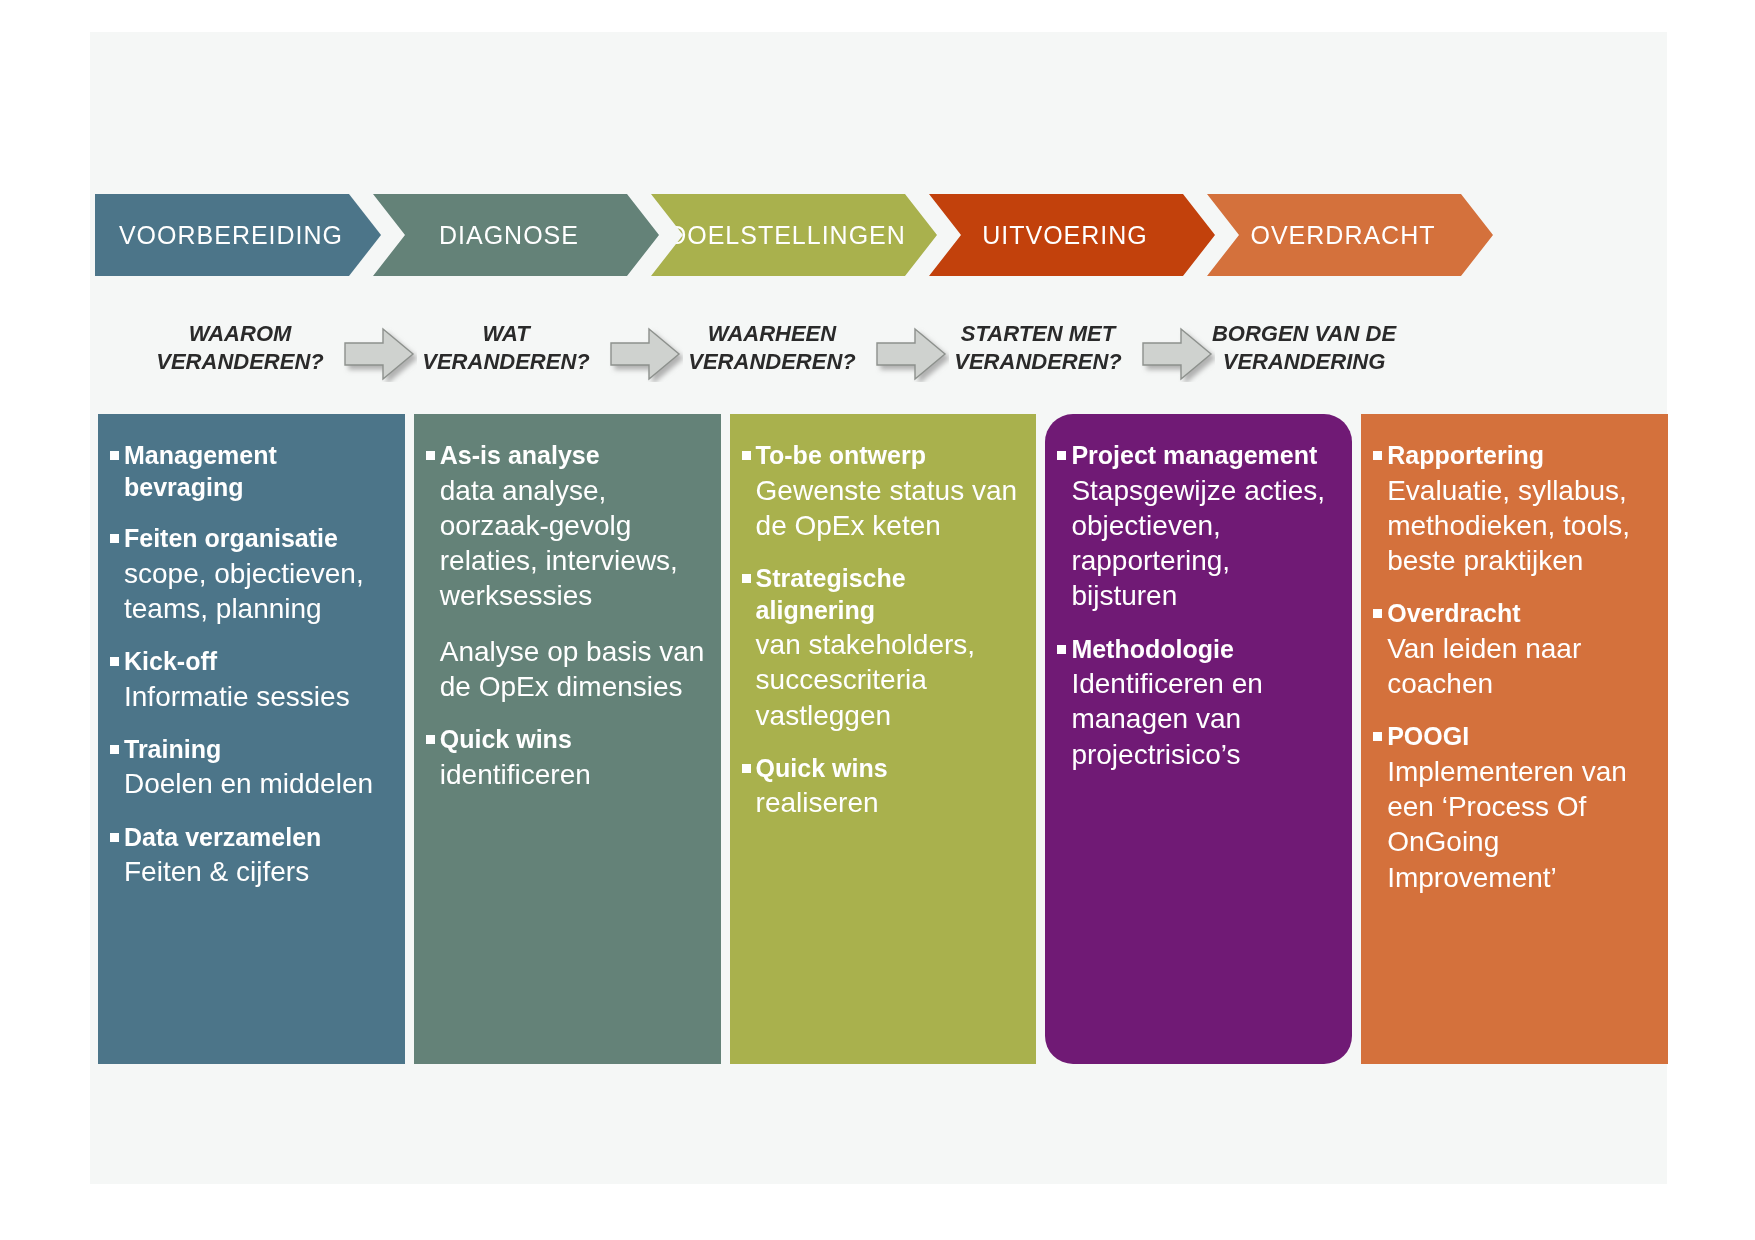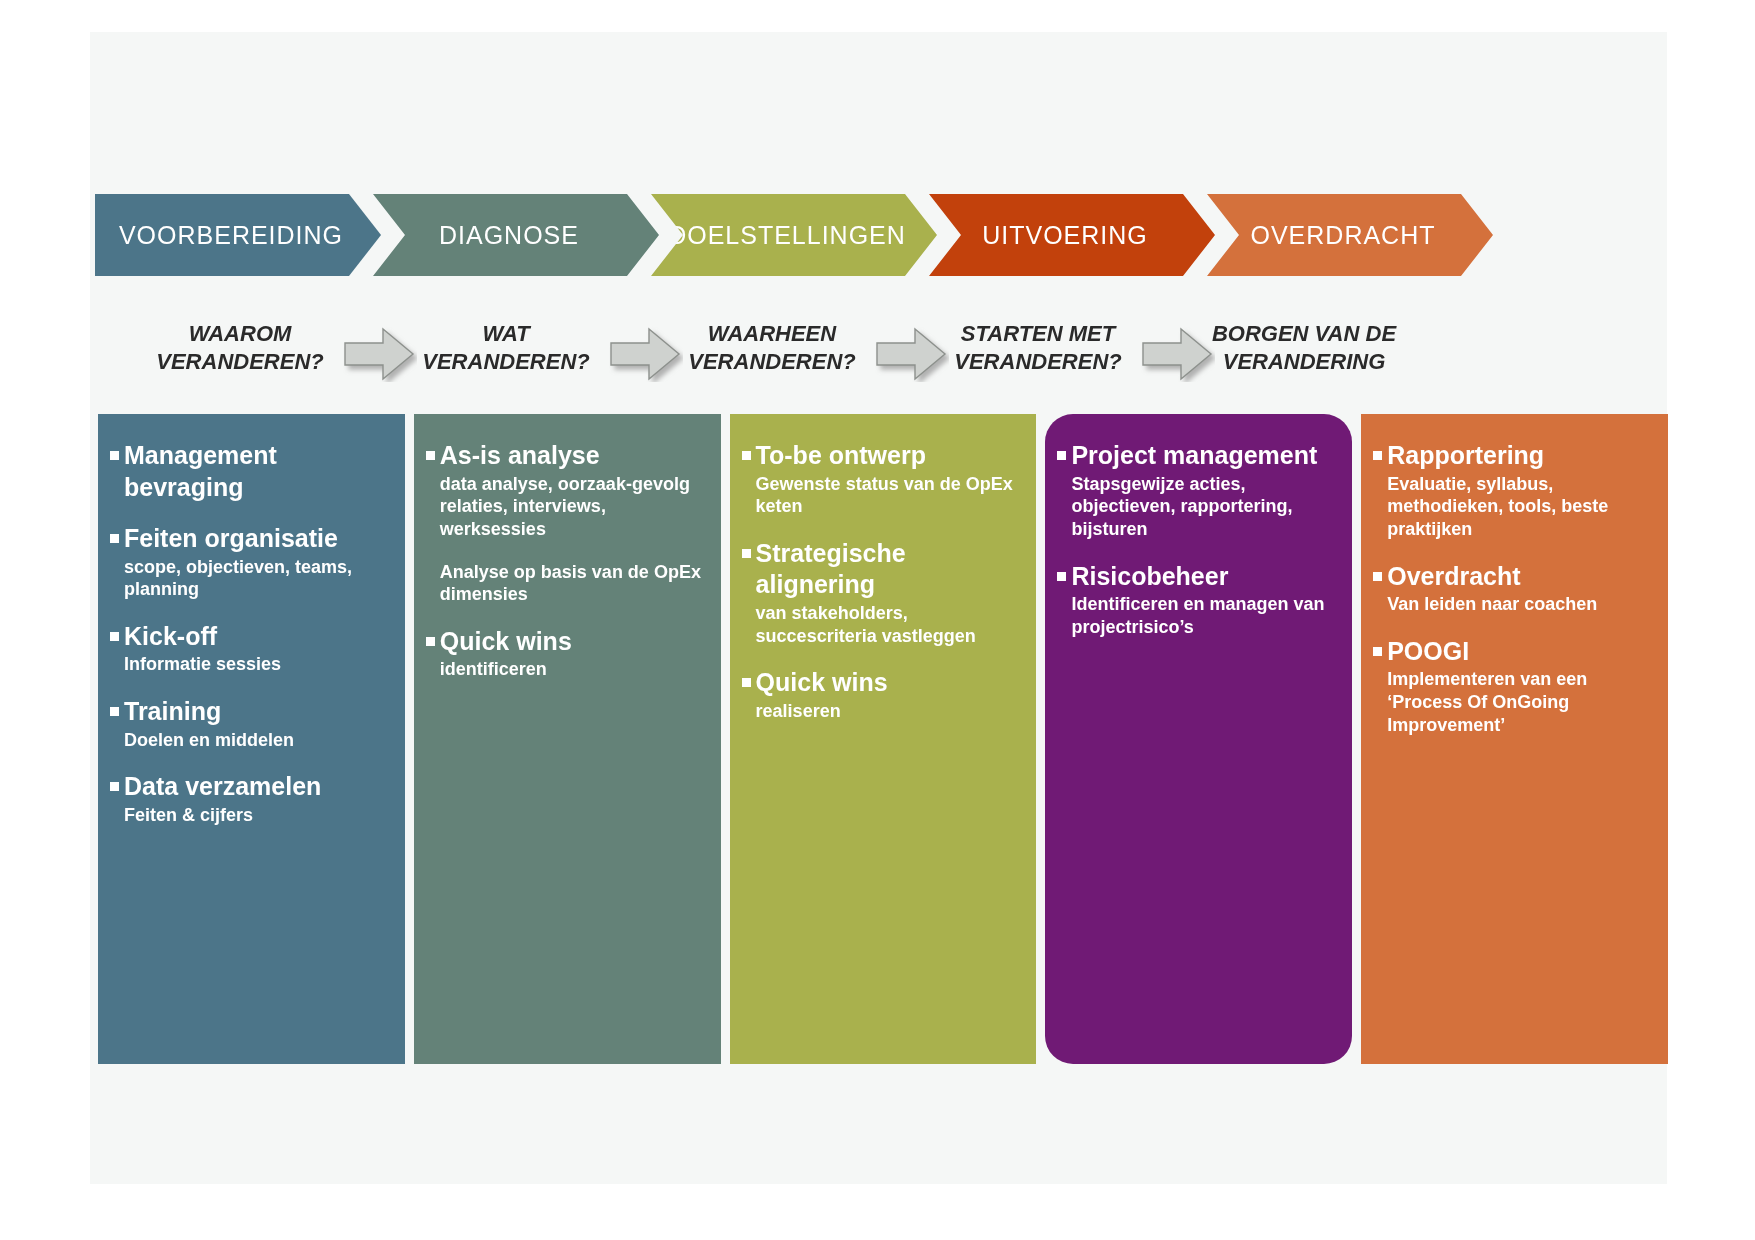--- a/index.html
+++ b/index.html
@@ -89,25 +89,25 @@
     color: #ffffff;
     letter-spacing: 0px;
   }
   .bullet {
     flex: 0 0 auto;
     width: 9px; height: 9px;
     background: #ffffff;
     margin: 11px 5px 0 2px;
   }
   .sub {
-    font-size: 18px;
+    font-size: 28px;
     line-height: 1.26;
     color: #ffffff;
     margin-left: 16px;
-    font-weight: bold;
+    font-weight: normal;
   }
   .head + .sub { margin-top: 1px; }
 </style>
 </head>
 <body>
 
 <div id="slide">
 
   <div id="banner">
       <div class="chev chev0" style="background: rgb(76, 117, 137); z-index: 10;">
@@ -255,21 +255,21 @@
         <div class="item">
           <div class="head">
             <span class="bullet"></span>
             <span>Project management</span>
           </div>
           <div class="sub">Stapsgewijze acties, objectieven, rapportering, bijsturen</div>
         </div>
         <div class="item">
           <div class="head">
             <span class="bullet"></span>
-            <span>Risicobeheer</span>
+            <span>Methodologie</span>
           </div>
           <div class="sub">Identificeren en managen van projectrisico’s</div>
         </div>
       </div>
       <div class="col" style="background: rgb(212, 113, 60);">
         <div class="item">
           <div class="head">
             <span class="bullet"></span>
             <span>Rapportering</span>
           </div>

